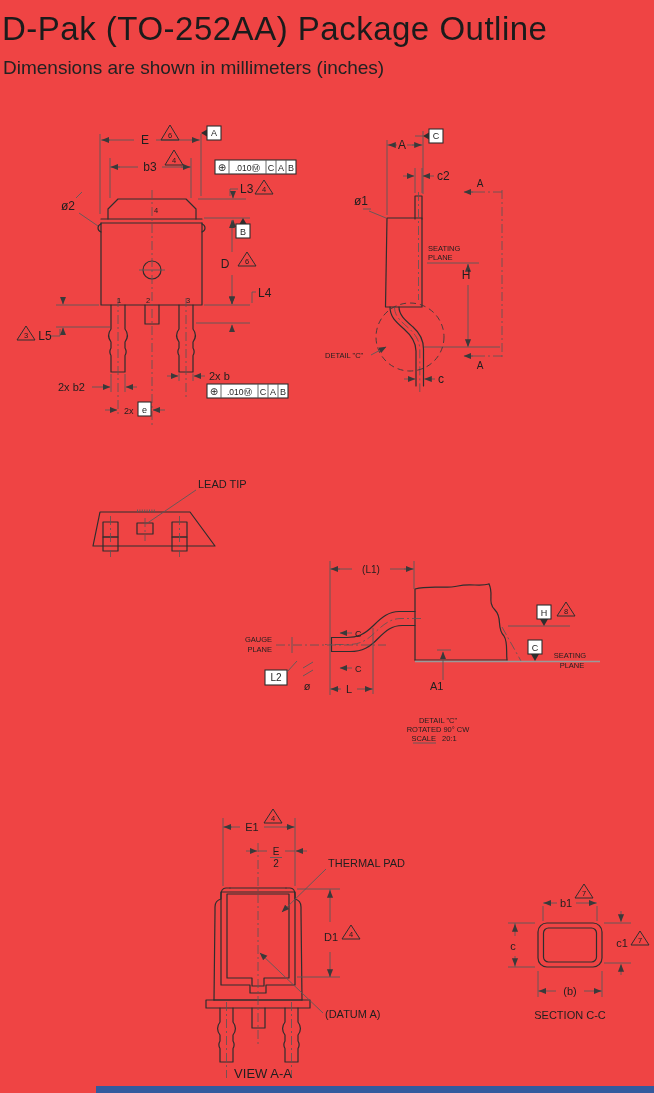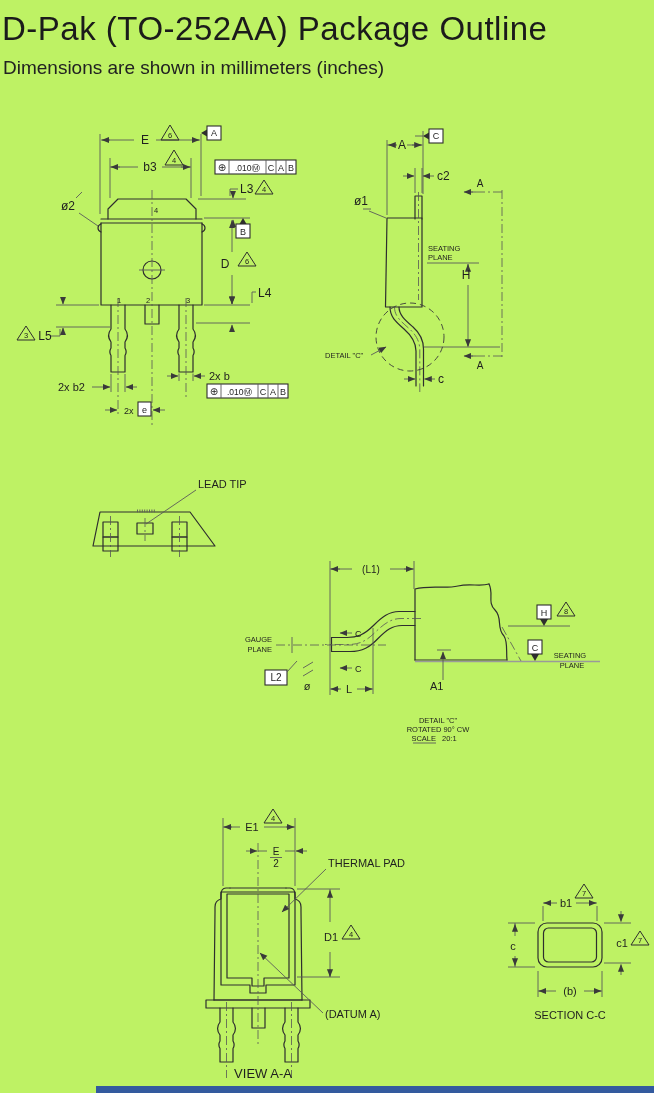--- a/index.html
+++ b/index.html
@@ -1,16 +1,16 @@
 <!DOCTYPE html>
 <html><head>
 <meta charset="utf-8">
 <style>
   html,body{margin:0;padding:0;background:#fff;}
-  .page{position:relative;width:654px;height:1093px;background:#bef264;overflow:hidden;
+  .page{position:relative;width:654px;height:1093px;background:#ef4444;overflow:hidden;
         font-family:"Liberation Sans","DejaVu Sans",sans-serif;}
   .title{position:absolute;left:2px;top:10px;font-size:33px;font-weight:400;color:#1b1b1b;
          letter-spacing:0.5px;margin:0;}
   .subtitle{position:absolute;left:3px;top:57px;font-size:19px;font-weight:400;color:#222;margin:0;text-align:right;}
   svg{position:absolute;left:0;top:0;}
   svg text{font-family:"Liberation Sans","DejaVu Sans",sans-serif;fill:#1f1f1f;}
   .f12{font-size:12px;}   .f11{font-size:11px;}   .f10{font-size:10px;}
   .f9{font-size:9px;}     .f85{font-size:8.5px;}  .f75{font-size:7.5px;}
   .f13{font-size:13px;}
   .mid{text-anchor:middle;} .end{text-anchor:end;}

